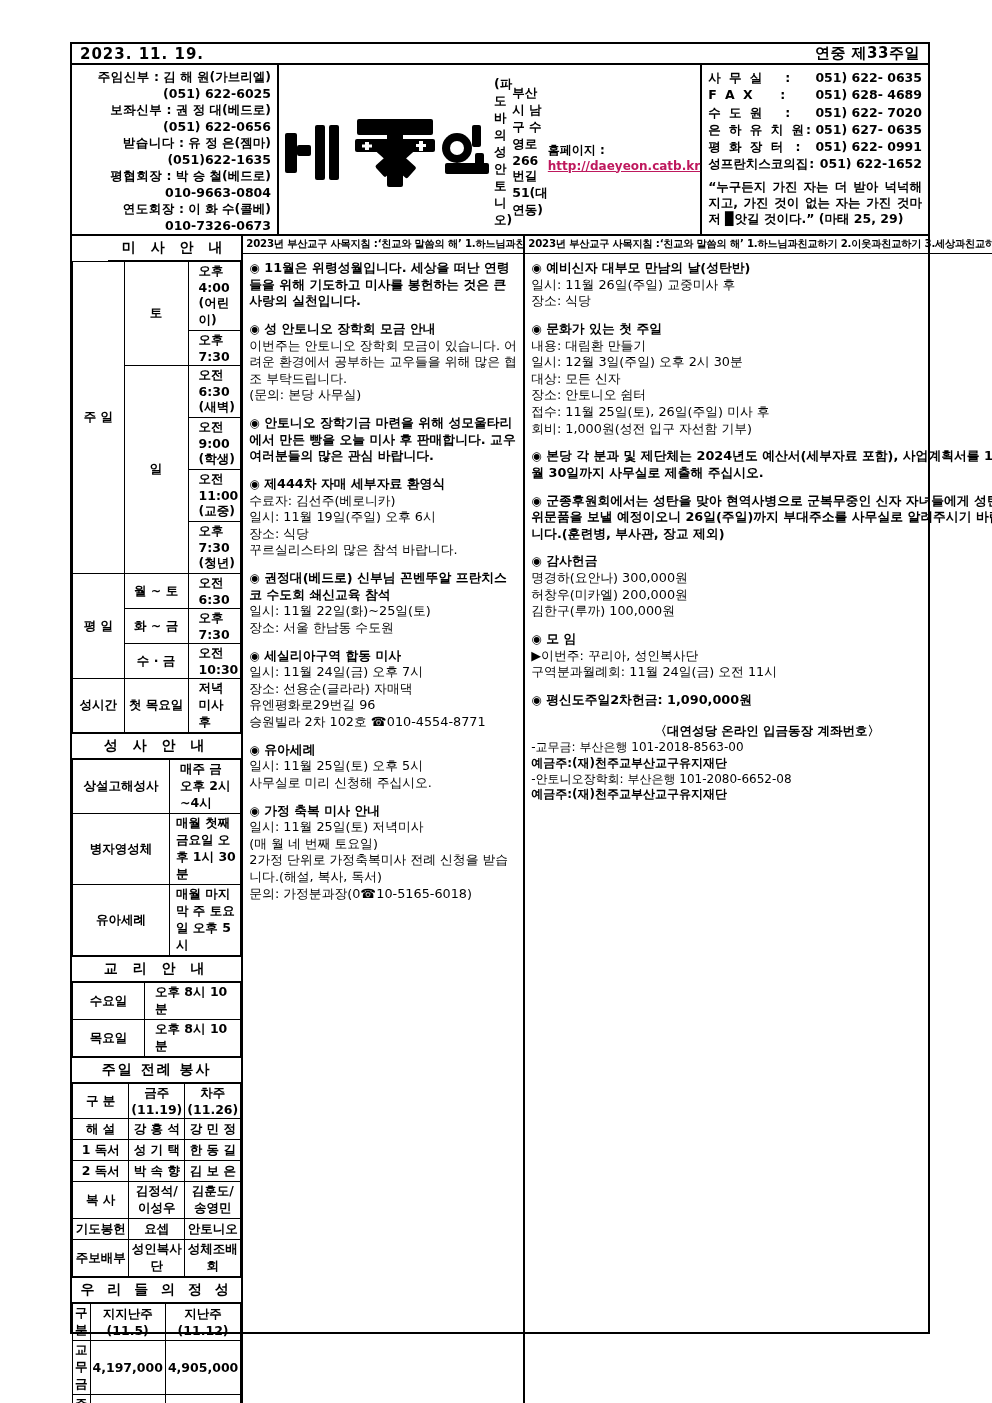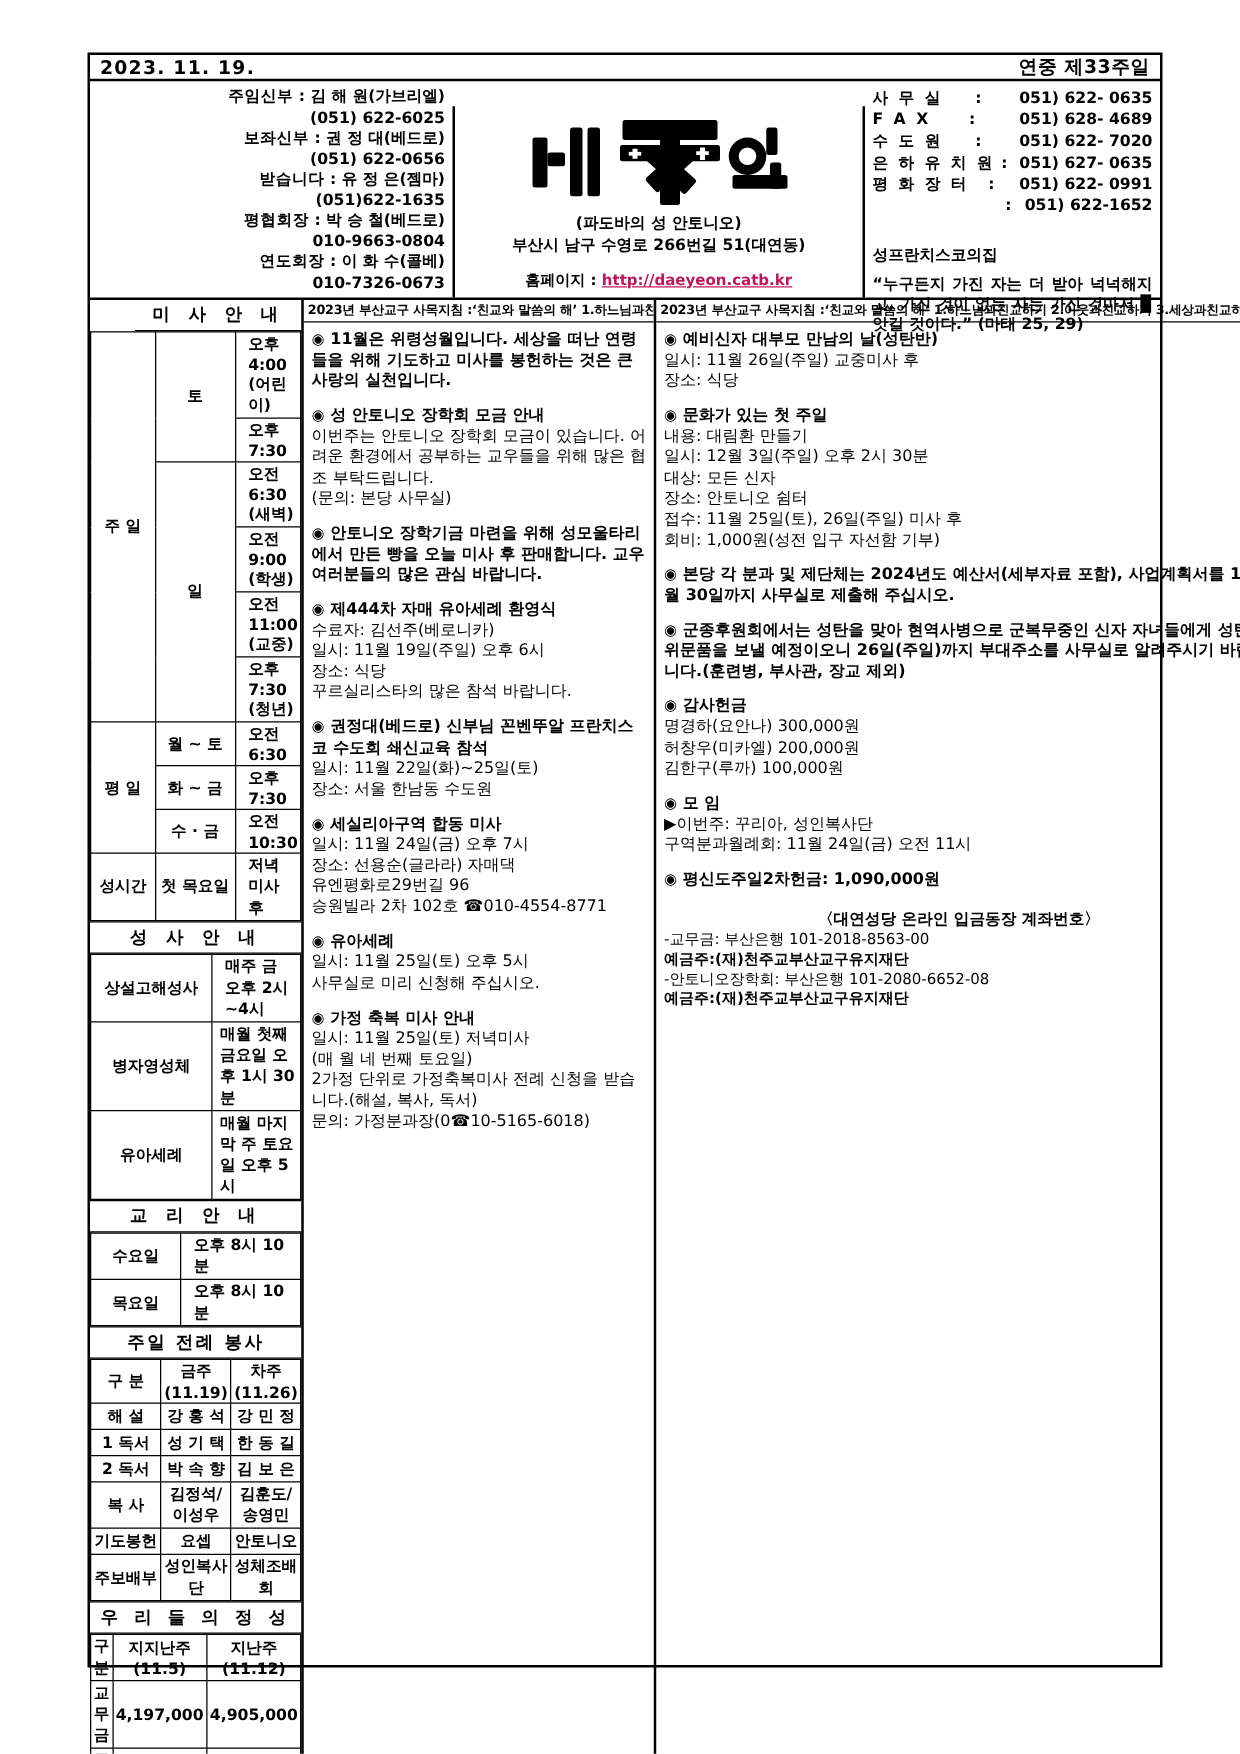--- a/index.html
+++ b/index.html
@@ -50,24 +50,22 @@
     line-height: 1.32;
     text-align: right;
   }
   .hdr-left .row { white-space: nowrap; }
   .hdr-left .lbl { letter-spacing: 0.5px; }
   .hdr-mid {
     flex: 1;
     border-left: 2px solid #000;
     border-right: 2px solid #000;
     display: flex;
-    flex-direction: column;
     align-items: center;
     padding-top: 4px;
-    margin-top: 20px;
   }
   .logo {
     height: 78px;
     display: flex; align-items: center; justify-content: center;
     margin-top: 2px;
   }
   .logo svg { display:block; }
   .hdr-mid .sub1 {
     font-size: 12.5px; font-weight: 700; margin-top: 1px;
   }
@@ -82,21 +80,21 @@
     width: 236px;
     padding: 4px 6px 0 6px;
     font-size: 12.5px;
     font-weight: 700;
     line-height: 1.38;
   }
   .hdr-right .ln {
     display: flex; justify-content: space-between; white-space: nowrap;
   }
   .hdr-right .ln .k { letter-spacing: 2px; }
-  .hdr-right .ln .k.tight { letter-spacing: 0px; margin-top: 40px; }
+  .hdr-right .ln .k.tight { letter-spacing: 0px; }
   .hdr-right .verse {
     margin-top: 6px;
     font-size: 12.5px;
     font-weight: 700;
     line-height: 1.30;
     text-align: justify;
   }
   
   .body-wrap { flex: 1; display: flex; flex-direction: column; }
   .main { display: flex; flex: 1; }
@@ -414,21 +412,21 @@
         </div>
         <div class="item">
           <span class="hd"><span class="bullet">◉</span> <span>성 안토니오 장학회 모금 안내</span></span>
           <span class="bd" style="white-space:pre-line">이번주는 안토니오 장학회 모금이 있습니다. 어려운 환경에서 공부하는 교우들을 위해 많은 협조 부탁드립니다.
 (문의: 본당 사무실)</span>
         </div>
         <div class="item">
           <span class="hd"><span class="bullet">◉</span> <span>안토니오 장학기금 마련을 위해 성모울타리에서 만든 빵을 오늘 미사 후 판매합니다. 교우 여러분들의 많은 관심 바랍니다.</span></span>
         </div>
         <div class="item">
-          <span class="hd"><span class="bullet">◉</span> <span>제444차 자매 유아세례 환영식</span></span>
+          <span class="hd"><span class="bullet">◉</span> <span>제444차 자매 세부자료 환영식</span></span>
           <span class="bd" style="white-space:pre-line">수료자: 김선주(베로니카)
 일시: 11월 19일(주일) 오후 6시
 장소: 식당
 꾸르실리스타의 많은 참석 바랍니다.</span>
         </div>
         <div class="item">
           <span class="hd"><span class="bullet">◉</span> <span>권정대(베드로) 신부님 꼰벤뚜알 프란치스코 수도회 쇄신교육 참석</span></span>
           <span class="bd" style="white-space:pre-line">일시: 11월 22일(화)~25일(토)
 장소: 서울 한남동 수도원</span>
         </div>

